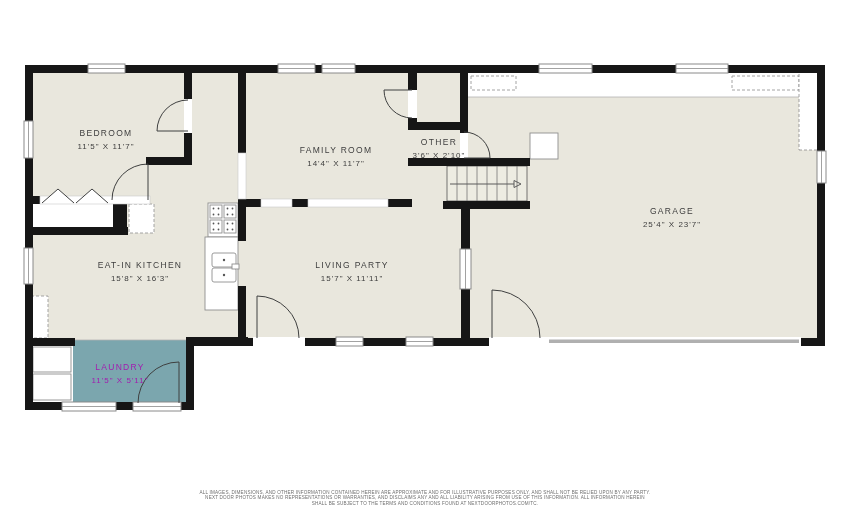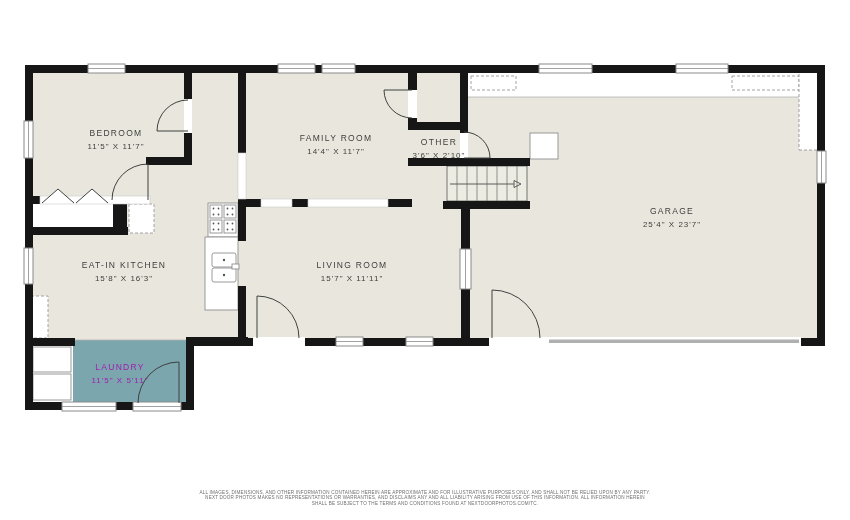--- a/index.html
+++ b/index.html
@@ -220,42 +220,42 @@
         <line class="door" x1="257" y1="338" x2="257" y2="296"></line>
         <path class="door" d="M257,296 A42,42 0 0 1 299,338"></path>
       </g>
       <g>
         <line class="door" x1="179" y1="403" x2="179" y2="362"></line>
         <path class="door" d="M179,362 A41,41 0 0 0 138,403"></path>
       </g>
     </g>
   </svg>
 
-  <div class="room-label" style="left:116px;top:139px">
+  <div class="room-label" style="left:106px;top:139px">
     <span class="rname">BEDROOM</span>
     <span class="rdims">11'5" X 11'7"</span>
   </div>
-  <div class="room-label" style="left:336px;top:144px">
+  <div class="room-label" style="left:336px;top:156px">
     <span class="rname">FAMILY ROOM</span>
     <span class="rdims">14'4" X 11'7"</span>
   </div>
   <div class="room-label" style="left:439px;top:148px">
     <span class="rname">OTHER</span>
     <span class="rdims">3'6" X 2'10"</span>
   </div>
   <div class="room-label" style="left:672px;top:217px">
     <span class="rname">GARAGE</span>
     <span class="rdims">25'4" X 23'7"</span>
   </div>
-  <div class="room-label" style="left:124px;top:271px">
+  <div class="room-label" style="left:140px;top:271px">
     <span class="rname">EAT-IN KITCHEN</span>
     <span class="rdims">15'8" X 16'3"</span>
   </div>
   <div class="room-label" style="left:352px;top:271px">
-    <span class="rname">LIVING ROOM</span>
+    <span class="rname">LIVING PARTY</span>
     <span class="rdims">15'7" X 11'11"</span>
   </div>
   <div class="room-label laundry" style="left:120px;top:373px">
     <span class="rname">LAUNDRY</span>
     <span class="rdims">11'5" X 5'11"</span>
   </div>
 
   <div class="disclaimer">
     <div>ALL IMAGES, DIMENSIONS, AND OTHER INFORMATION CONTAINED HEREIN ARE APPROXIMATE AND FOR ILLUSTRATIVE PURPOSES ONLY, AND SHALL NOT BE RELIED UPON BY ANY PARTY.</div>
     <div>NEXT DOOR PHOTOS MAKES NO REPRESENTATIONS OR WARRANTIES, AND DISCLAIMS ANY AND ALL LIABILITY ARISING FROM USE OF THIS INFORMATION. ALL INFORMATION HEREIN</div>

